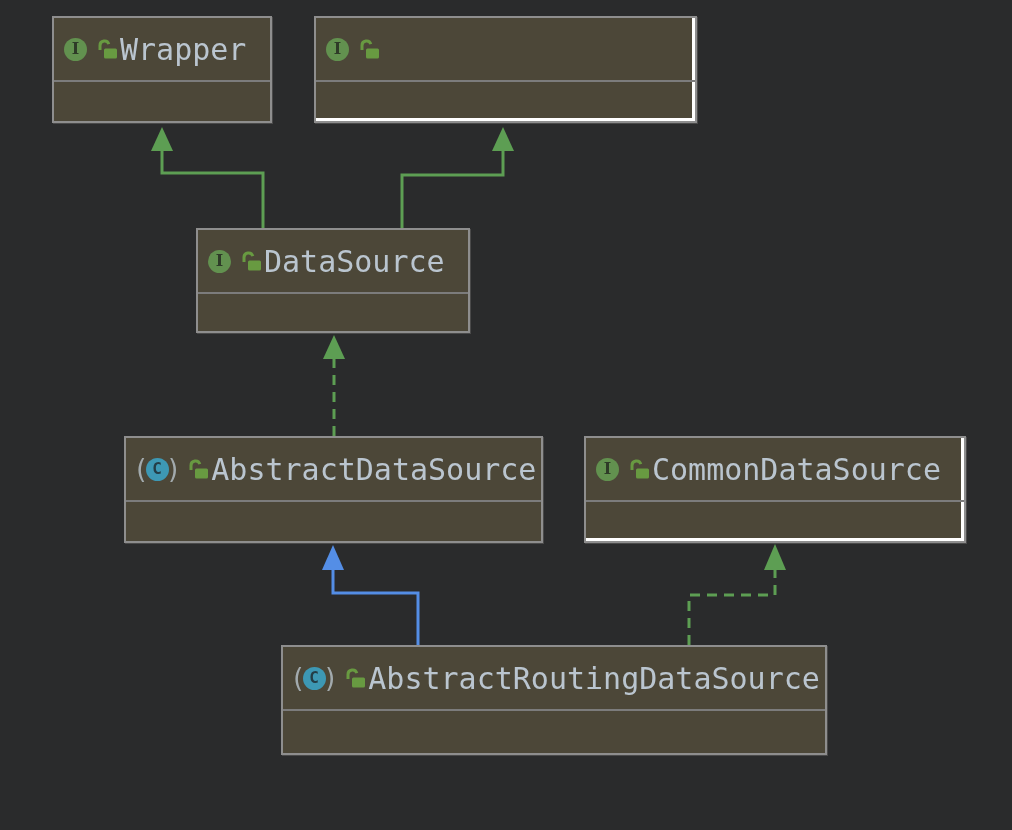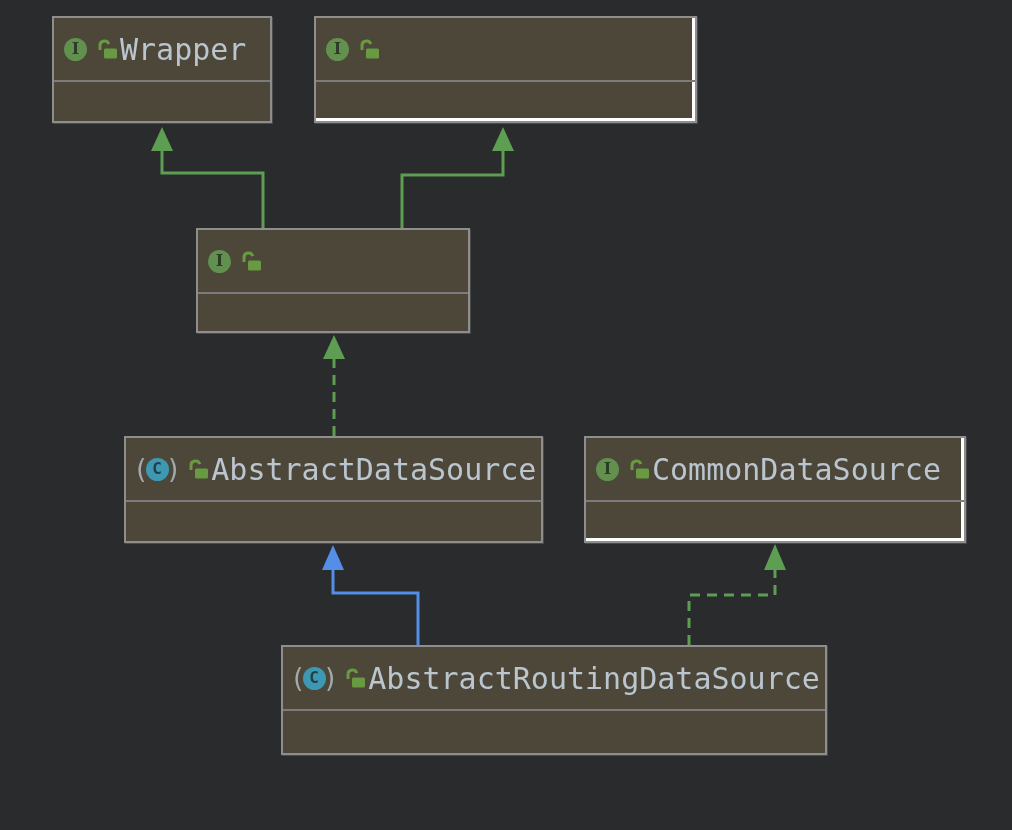--- a/index.html
+++ b/index.html
@@ -146,20 +146,21 @@
 
   <div class="node" style="left:196px; top:228px; width:274px; height:105px;">
     <div class="node-header">
       <span class="icon-circle icon-interface-circle">I</span>
       <span class="icon-lock">
         <svg width="22" height="20" viewBox="0 0 22 20">
           <path d="M3 11 V6.5 a4.5 4.5 0 0 1 8.8 -1.4" fill="none" stroke="#689a41" stroke-width="3"></path>
           <rect x="7" y="9.5" width="13" height="10" rx="1.5" fill="#689a41"></rect>
         </svg>
       </span>
+      <span class="node-label">DataSource</span>
     </div>
     <div class="node-body"></div>
   </div>
 
   <div class="node" style="left:124px; top:436px; width:419px; height:107px;">
     <div class="node-header">
       <span class="icon-abstract">
         <span class="paren">(</span>
         <span class="icon-circle icon-abstract-circle">C</span>
         <span class="paren">)</span>

